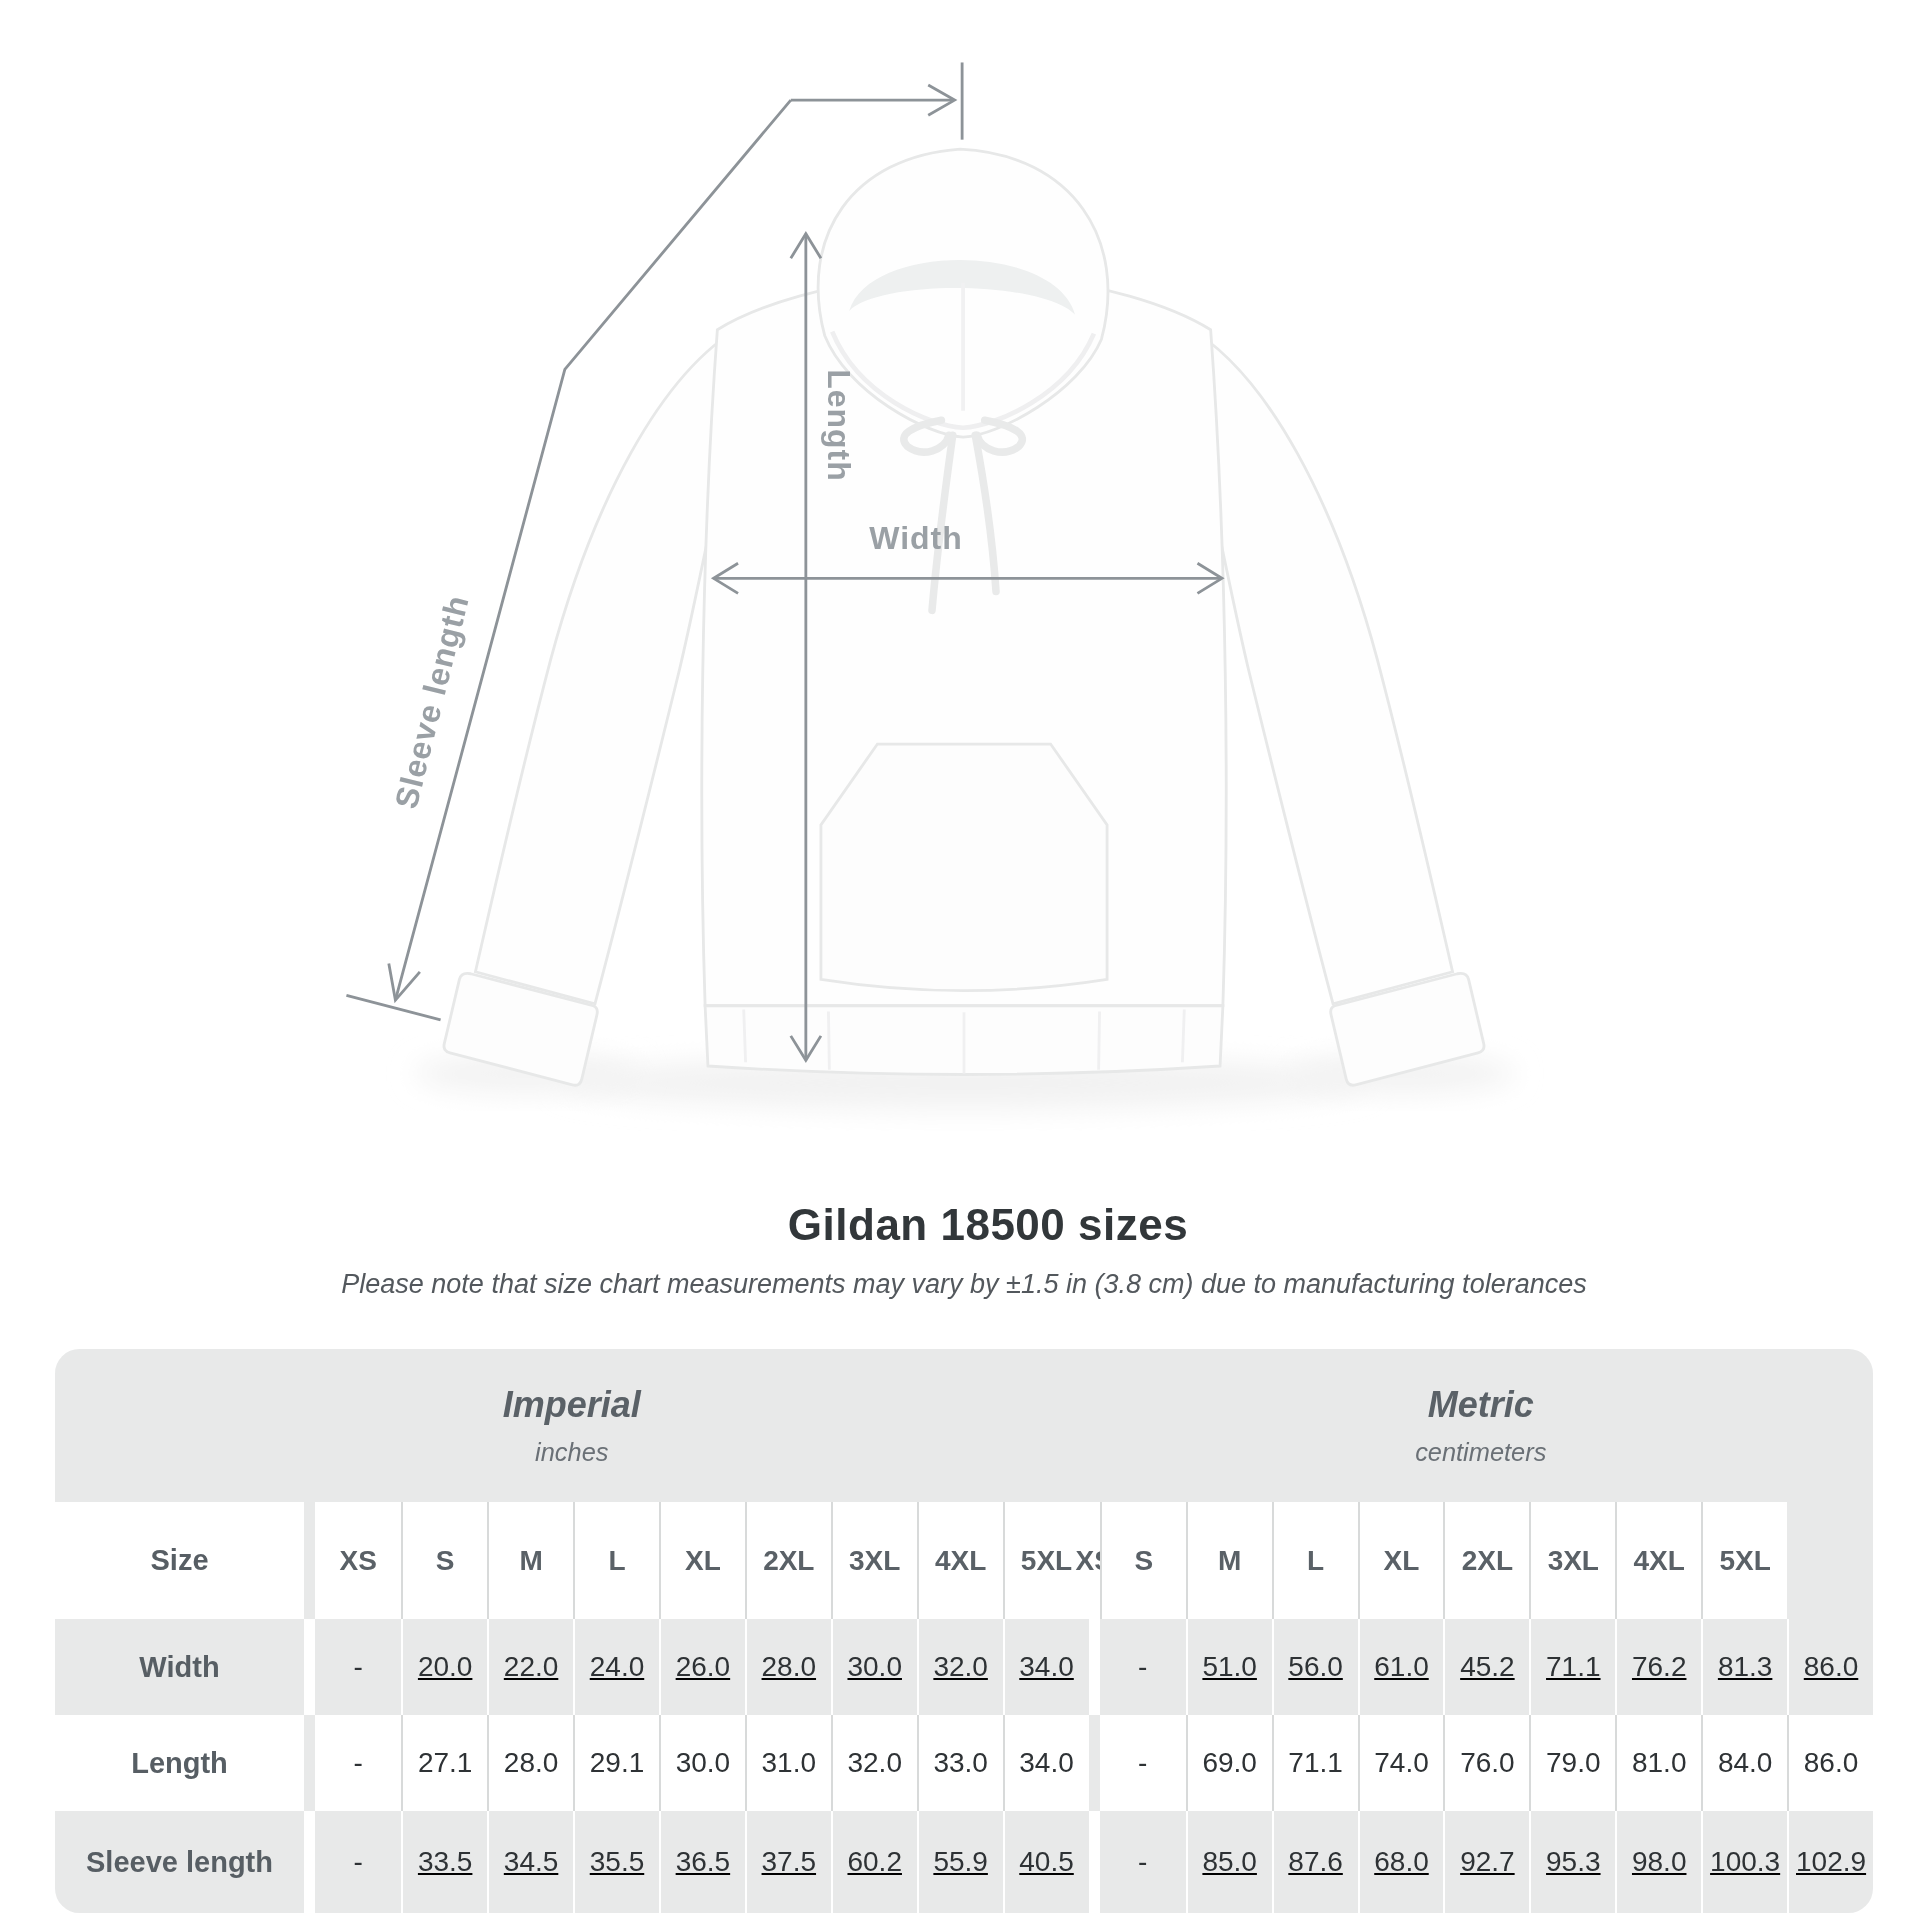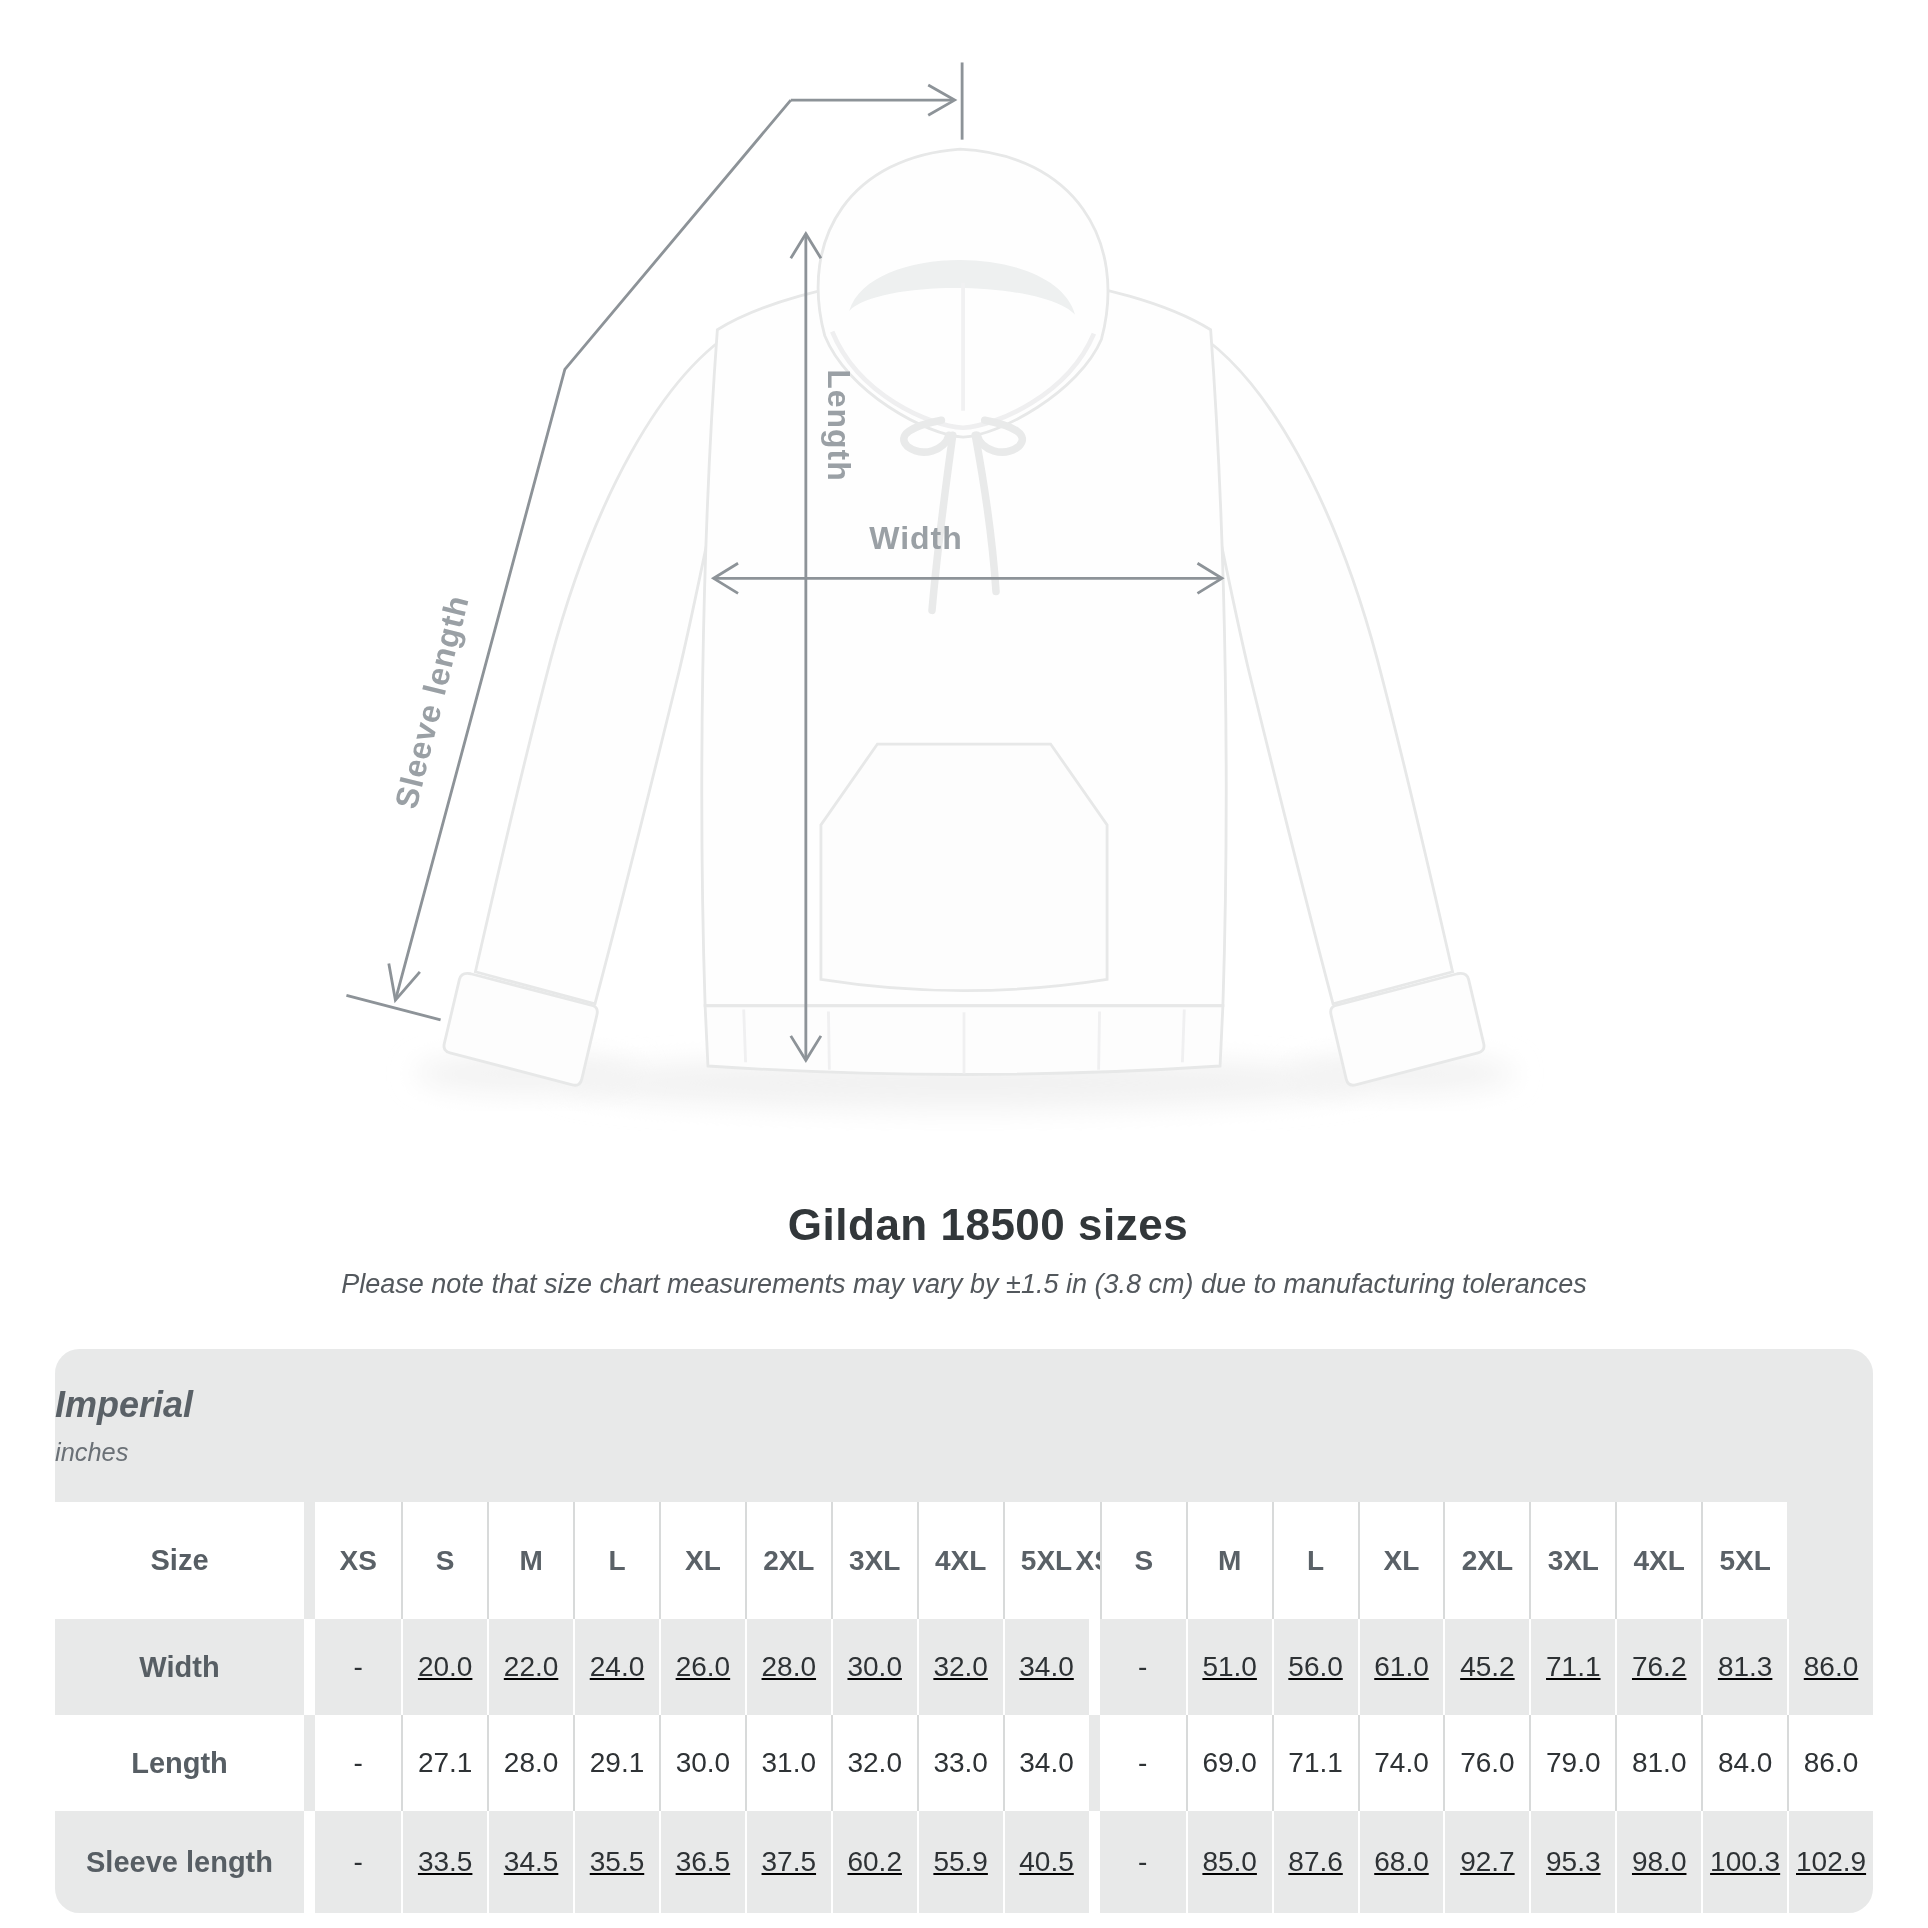--- a/index.html
+++ b/index.html
@@ -14,21 +14,21 @@
   .heading { text-align:center; padding-top:32px; }
   .title { font-size:44px; font-weight:700; color:#32373a; letter-spacing:0.5px;margin-left:48px; }
   .subtitle { margin-top:19px; font-size:27px; font-style:italic; color:#53585d; }
 
   
   .card { margin:49px 55px 0 55px; background:#e8e9e9; border-radius:24.5px; overflow:hidden; }
   .trow { display:grid; grid-template-columns:249px 11.3px repeat(9,1fr) 11.3px repeat(9,1fr); }
 
   
   .band { height:153px; }
-  .band .grp { display:flex; flex-direction:column; justify-content:center; }
+  .band .grp { display:flex; flex-direction:column; align-items:center; justify-content:center; }
   .grp-left  { grid-column:1 / 12; }
   .grp-right { grid-column:12 / 22; }
   .grp-name { font-size:36px; font-weight:700; font-style:italic; color:#5a6167; }
   .grp-unit { margin-top:11.3px; font-size:25.4px; font-style:italic; color:#6a7076; }
 
   
   .cell { height:100%; display:flex; align-items:center; justify-content:center; }
   .gut  { height:100%; }
   .row-sizes { height:117px; }
   .row-data  { height:96px; }
@@ -163,20 +163,24 @@
   <div class="subtitle">Please note that size chart measurements may vary by ±1.5 in (3.8 cm) due to manufacturing tolerances</div>
 </div>
 
 <div class="card">
 
   <div class="trow band">
     <div class="grp grp-left">
       <div class="grp-name">Imperial</div>
       <div class="grp-unit">inches</div>
     </div>
+    <div class="grp grp-right">
+      <div class="grp-name">Metric</div>
+      <div class="grp-unit">centimeters</div>
+    </div>
   </div>
 
   <div>
       <div class="trow row-sizes r-white">
         <div class="cell">
           <span class="lbl">Size</span>
         </div>
         <div class="gut"></div>
         <div class="cell">
           <span class="szh">XS</span>

